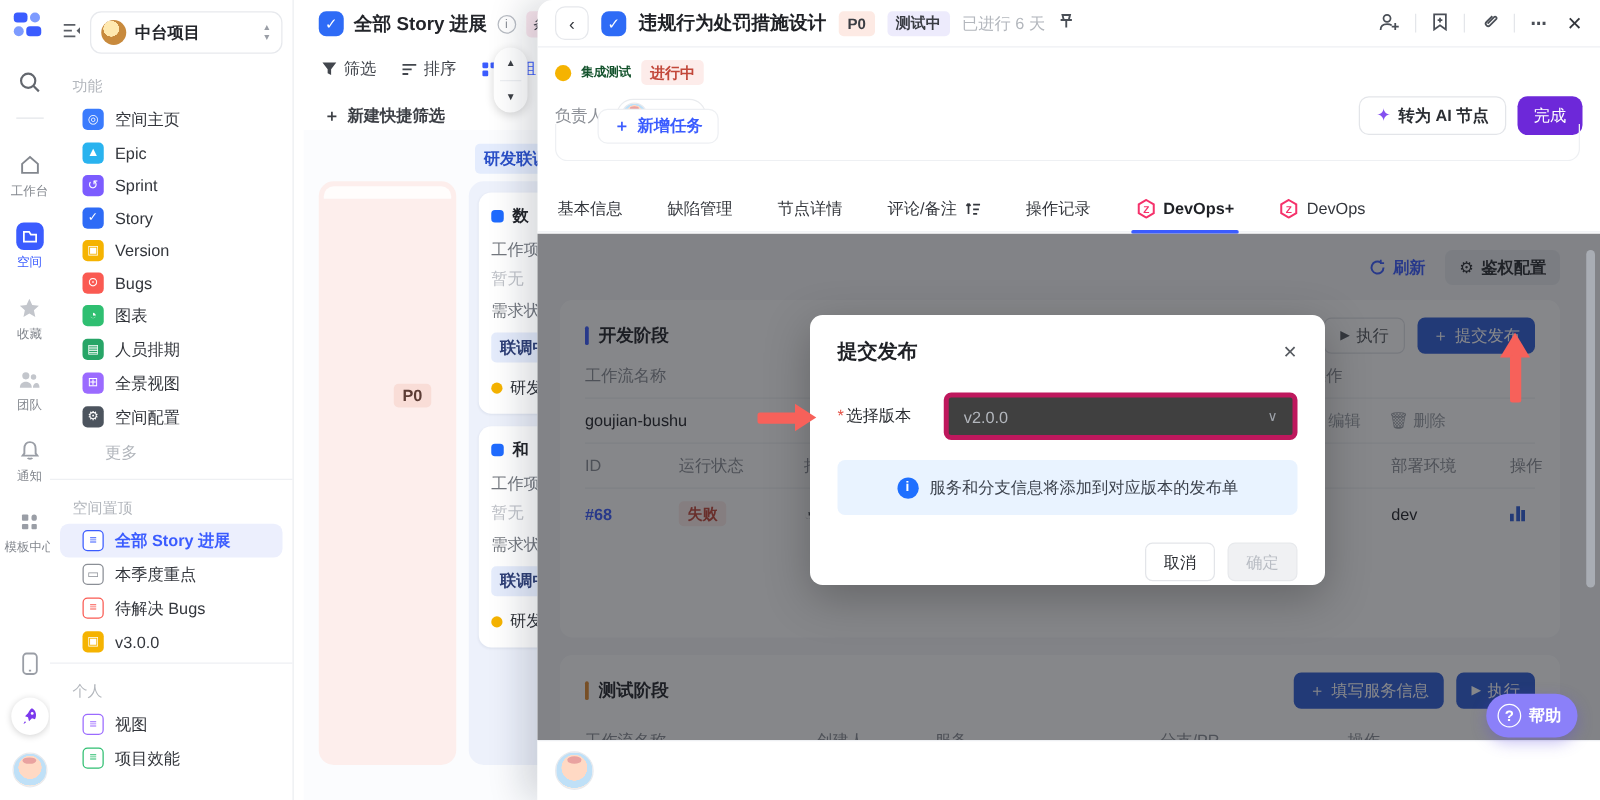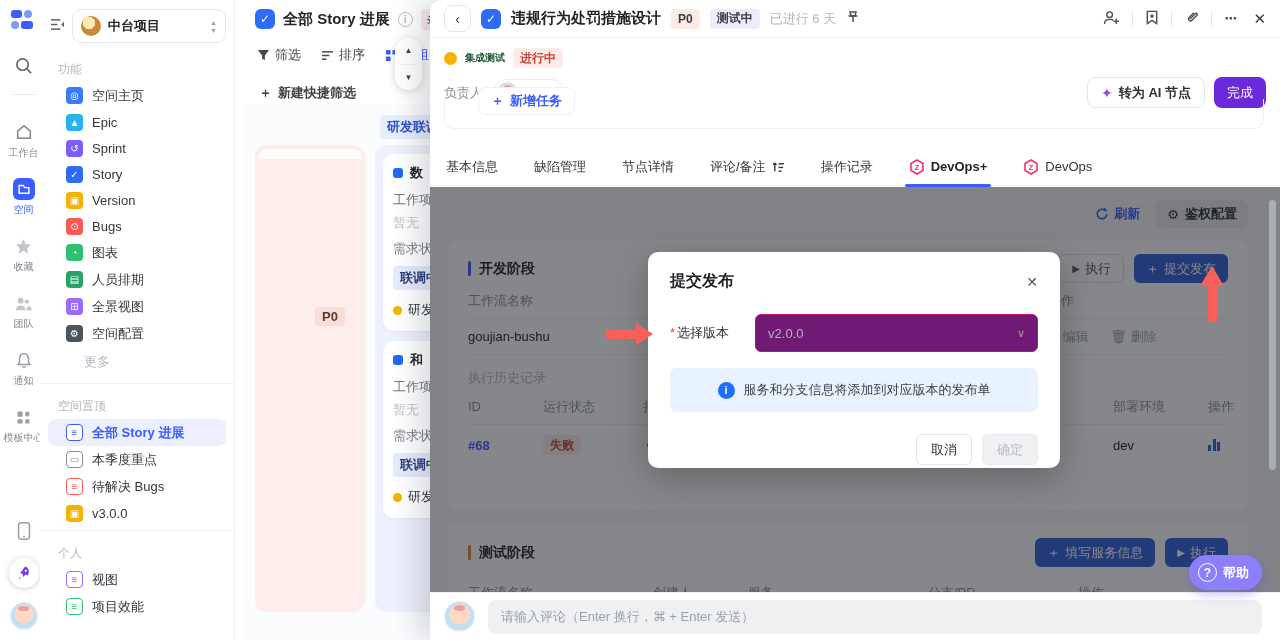--- a/index.html
+++ b/index.html
@@ -131,21 +131,21 @@
   .scrollbar { position:absolute; right:4px; top:200px; width:7px; height:270px; border-radius:4px; background:#a9adb4; z-index:16; }
 
   
   .modal { position:absolute; left:218px; top:252px; width:412px; height:216px; background:#fff; border-radius:10px; box-shadow:0 10px 36px rgba(0,0,0,.25); z-index:20; padding:19px 22px; }
   .m-head { display:flex; align-items:center; }
   .m-title { font-weight:bold; font-size:16px; color:#1f2126; }
   .m-close { margin-left:auto; color:#55595f; font-size:14px; cursor:pointer; }
   .m-row { display:flex; align-items:center; margin-top:22px; gap:26px;}
   .req { color:#e34d41; margin-right:2px;}
   .m-label { color:#2b2e33; white-space:nowrap;}
-  .m-select { flex:1; height:38px; background:#701a75; border:1px solid #be185d; border-radius:6px; display:flex; align-items:center; padding:0 12px; color:#b3b7bd; cursor:not-allowed;}
+  .m-select { flex:1; height:38px; background:#404040; border:4px solid #be185d; border-radius:6px; display:flex; align-items:center; padding:0 12px; color:#b3b7bd; cursor:not-allowed;}
   .m-select .chev { margin-left:auto; color:#9ca1a8; font-size:11px;}
   .m-banner { margin-top:16px; background:#e9f3ff; border-radius:6px; height:44px; display:flex; align-items:center; justify-content:center; gap:9px; color:#3c424d;}
   .info-dot { width:17px; height:17px; border-radius:50%; background:#1e6fff; color:#fff; font-size:11px; font-weight:bold; display:flex; align-items:center; justify-content:center; font-style:normal;}
   .m-foot { display:flex; justify-content:flex-end; gap:10px; margin-top:22px;}
   .mbtn { height:31px; padding:0 14px; border-radius:6px; display:inline-flex; align-items:center; font-size:13px; cursor:pointer;}
   .mbtn.cancel { background:#fff; border:1px solid #e3e5e9; color:#2b2e33;}
   .mbtn.ok { background:#f0f1f3; border:1px solid #e7e9ec; color:#b9bdc4; cursor:not-allowed;}
 
   
   .arrow { position:absolute; z-index:25; }
@@ -570,21 +570,20 @@
         <span class="cell" style="width:580px;">工作流名称</span>
         <span class="cell">操作</span>
       </div>
       <div class="trow">
         <span class="cell" style="width:580px;">goujian-bushu</span>
         <span class="row-actions">
           <span>✎ <span>编辑</span></span>
           <span>🗑 <span>删除</span></span>
         </span>
       </div>
-      <div class="hist-label">执行历史记录</div>
       <div class="trow head">
         <span class="cell" style="width:75px;">ID</span>
         <span class="cell" style="width:100px;">运行状态</span>
         <span class="cell" style="width:470px;">持续时间</span>
         <span class="cell" style="width:95px;">部署环境</span>
         <span class="cell">操作</span>
       </div>
       <div class="trow" style="border-bottom:none; height:40px;">
         <span class="cell link" style="width:75px;">#68</span>
         <span class="cell" style="width:100px;"><span class="badge bg-red">失败</span></span>
@@ -659,15 +658,14 @@
       <span class="shaft"></span>
     </div>
 
   <span class="help-pill">
     <span class="help-q">?</span>
     <span>帮助</span>
   </span>
 
   <div class="comment-bar">
     <span class="avatar" style="width:31px;height:31px;"></span>
-    <input class="comment-input" placeholder="请输入评论（Enter 换行，⌘ + Enter 发送）" style="">
   </div>
 </div>
 
 </body></html>

